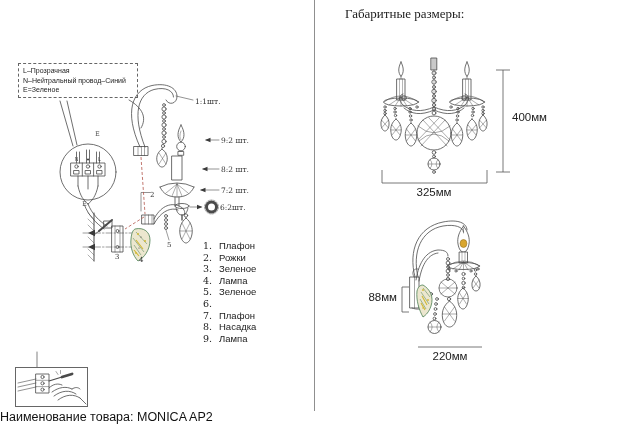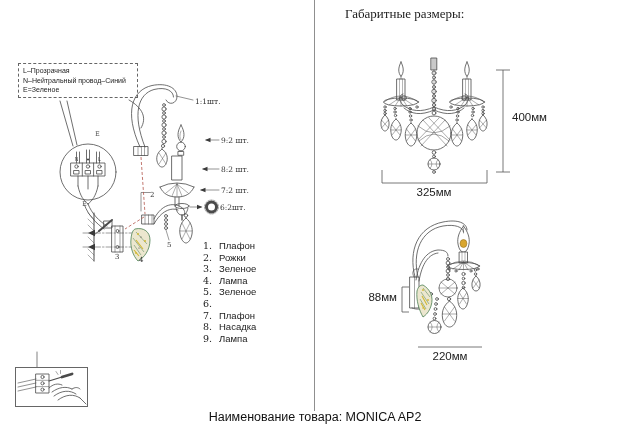--- a/index.html
+++ b/index.html
@@ -5,21 +5,21 @@
   html,body{margin:0;padding:0;background:#e8e8e8;}
   .page{position:relative;width:630px;height:435px;background:#fff;overflow:hidden;
         font-family:"Liberation Sans",sans-serif;color:#1c1c1c;}
   .title{position:absolute;font-size:13px;color:#1c1c1c;white-space:nowrap;}
   .divider{position:absolute;left:314px;top:0;width:1px;height:411px;background:#8f8f8f;}
   .wiringbox{position:absolute;left:18px;top:63px;width:110px;border:1px dashed #666;
              padding:2px 4px;font-size:7px;line-height:9.6px;color:#222;white-space:nowrap;}
   .partslist{position:absolute;left:198px;top:240px;font-size:9.5px;color:#222;}
   .partslist .row{display:flex;height:11.6px;line-height:11.6px;}
   .partslist .n{width:14px;text-align:right;margin-right:7px;font-family:"DejaVu Serif",serif;}
-  .footer{position:absolute;left:0;top:410px;width:630px;text-align:center;font-size:12.5px;color:#111;}
+  .footer{position:absolute;left:0;top:410px;width:630px;font-size:12.5px;color:#111;}
   svg.art{position:absolute;}
   .detailbox{position:absolute;left:15px;top:367px;width:73px;height:40px;border:1px solid #666;box-sizing:border-box;}
   .ln{stroke:#4a4a4a;fill:none;stroke-width:.8;stroke-linecap:round;stroke-linejoin:round;}
   .thin{stroke-width:.45;}
   .fl{fill:#3a3a3a;stroke:none;}
   text{fill:#333;}
   .slab{font:7.5px "DejaVu Serif",serif;}
   .num{font:7px "DejaVu Serif",serif;}
   .tiny{font:4.5px "Liberation Sans",sans-serif;text-anchor:middle;}
   .elab{font:6.5px "DejaVu Serif",serif;fill:#555;}

